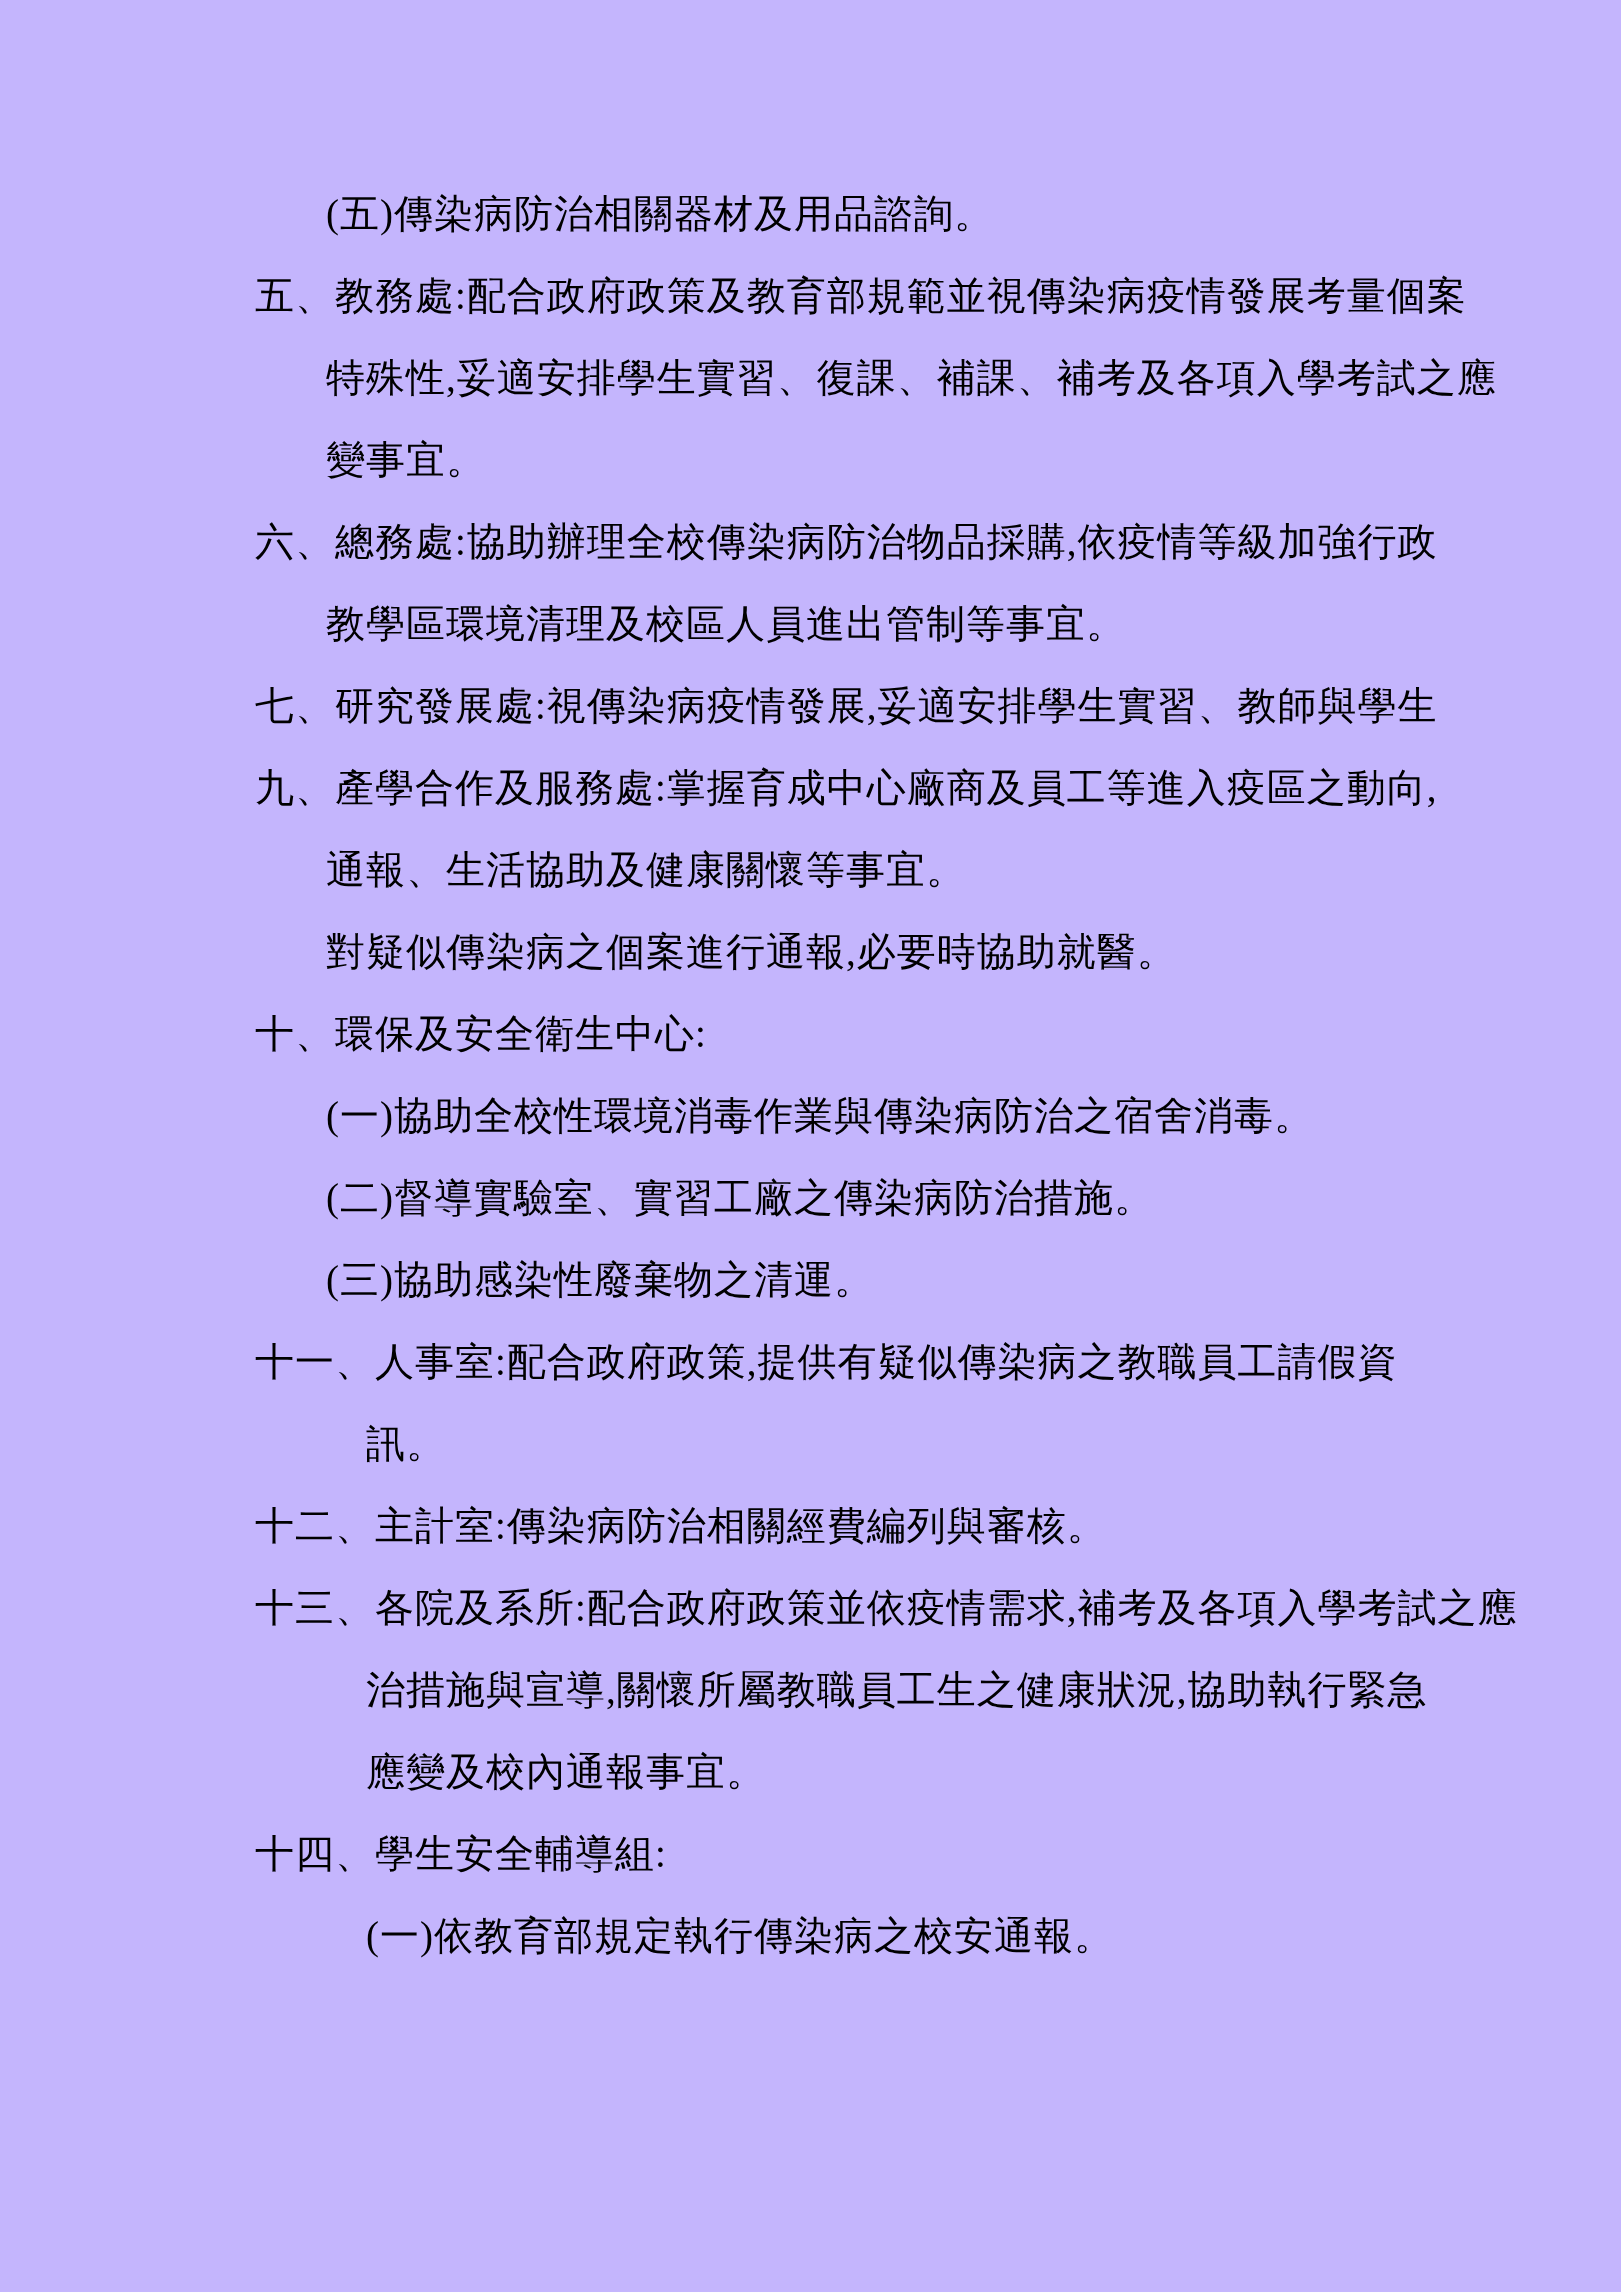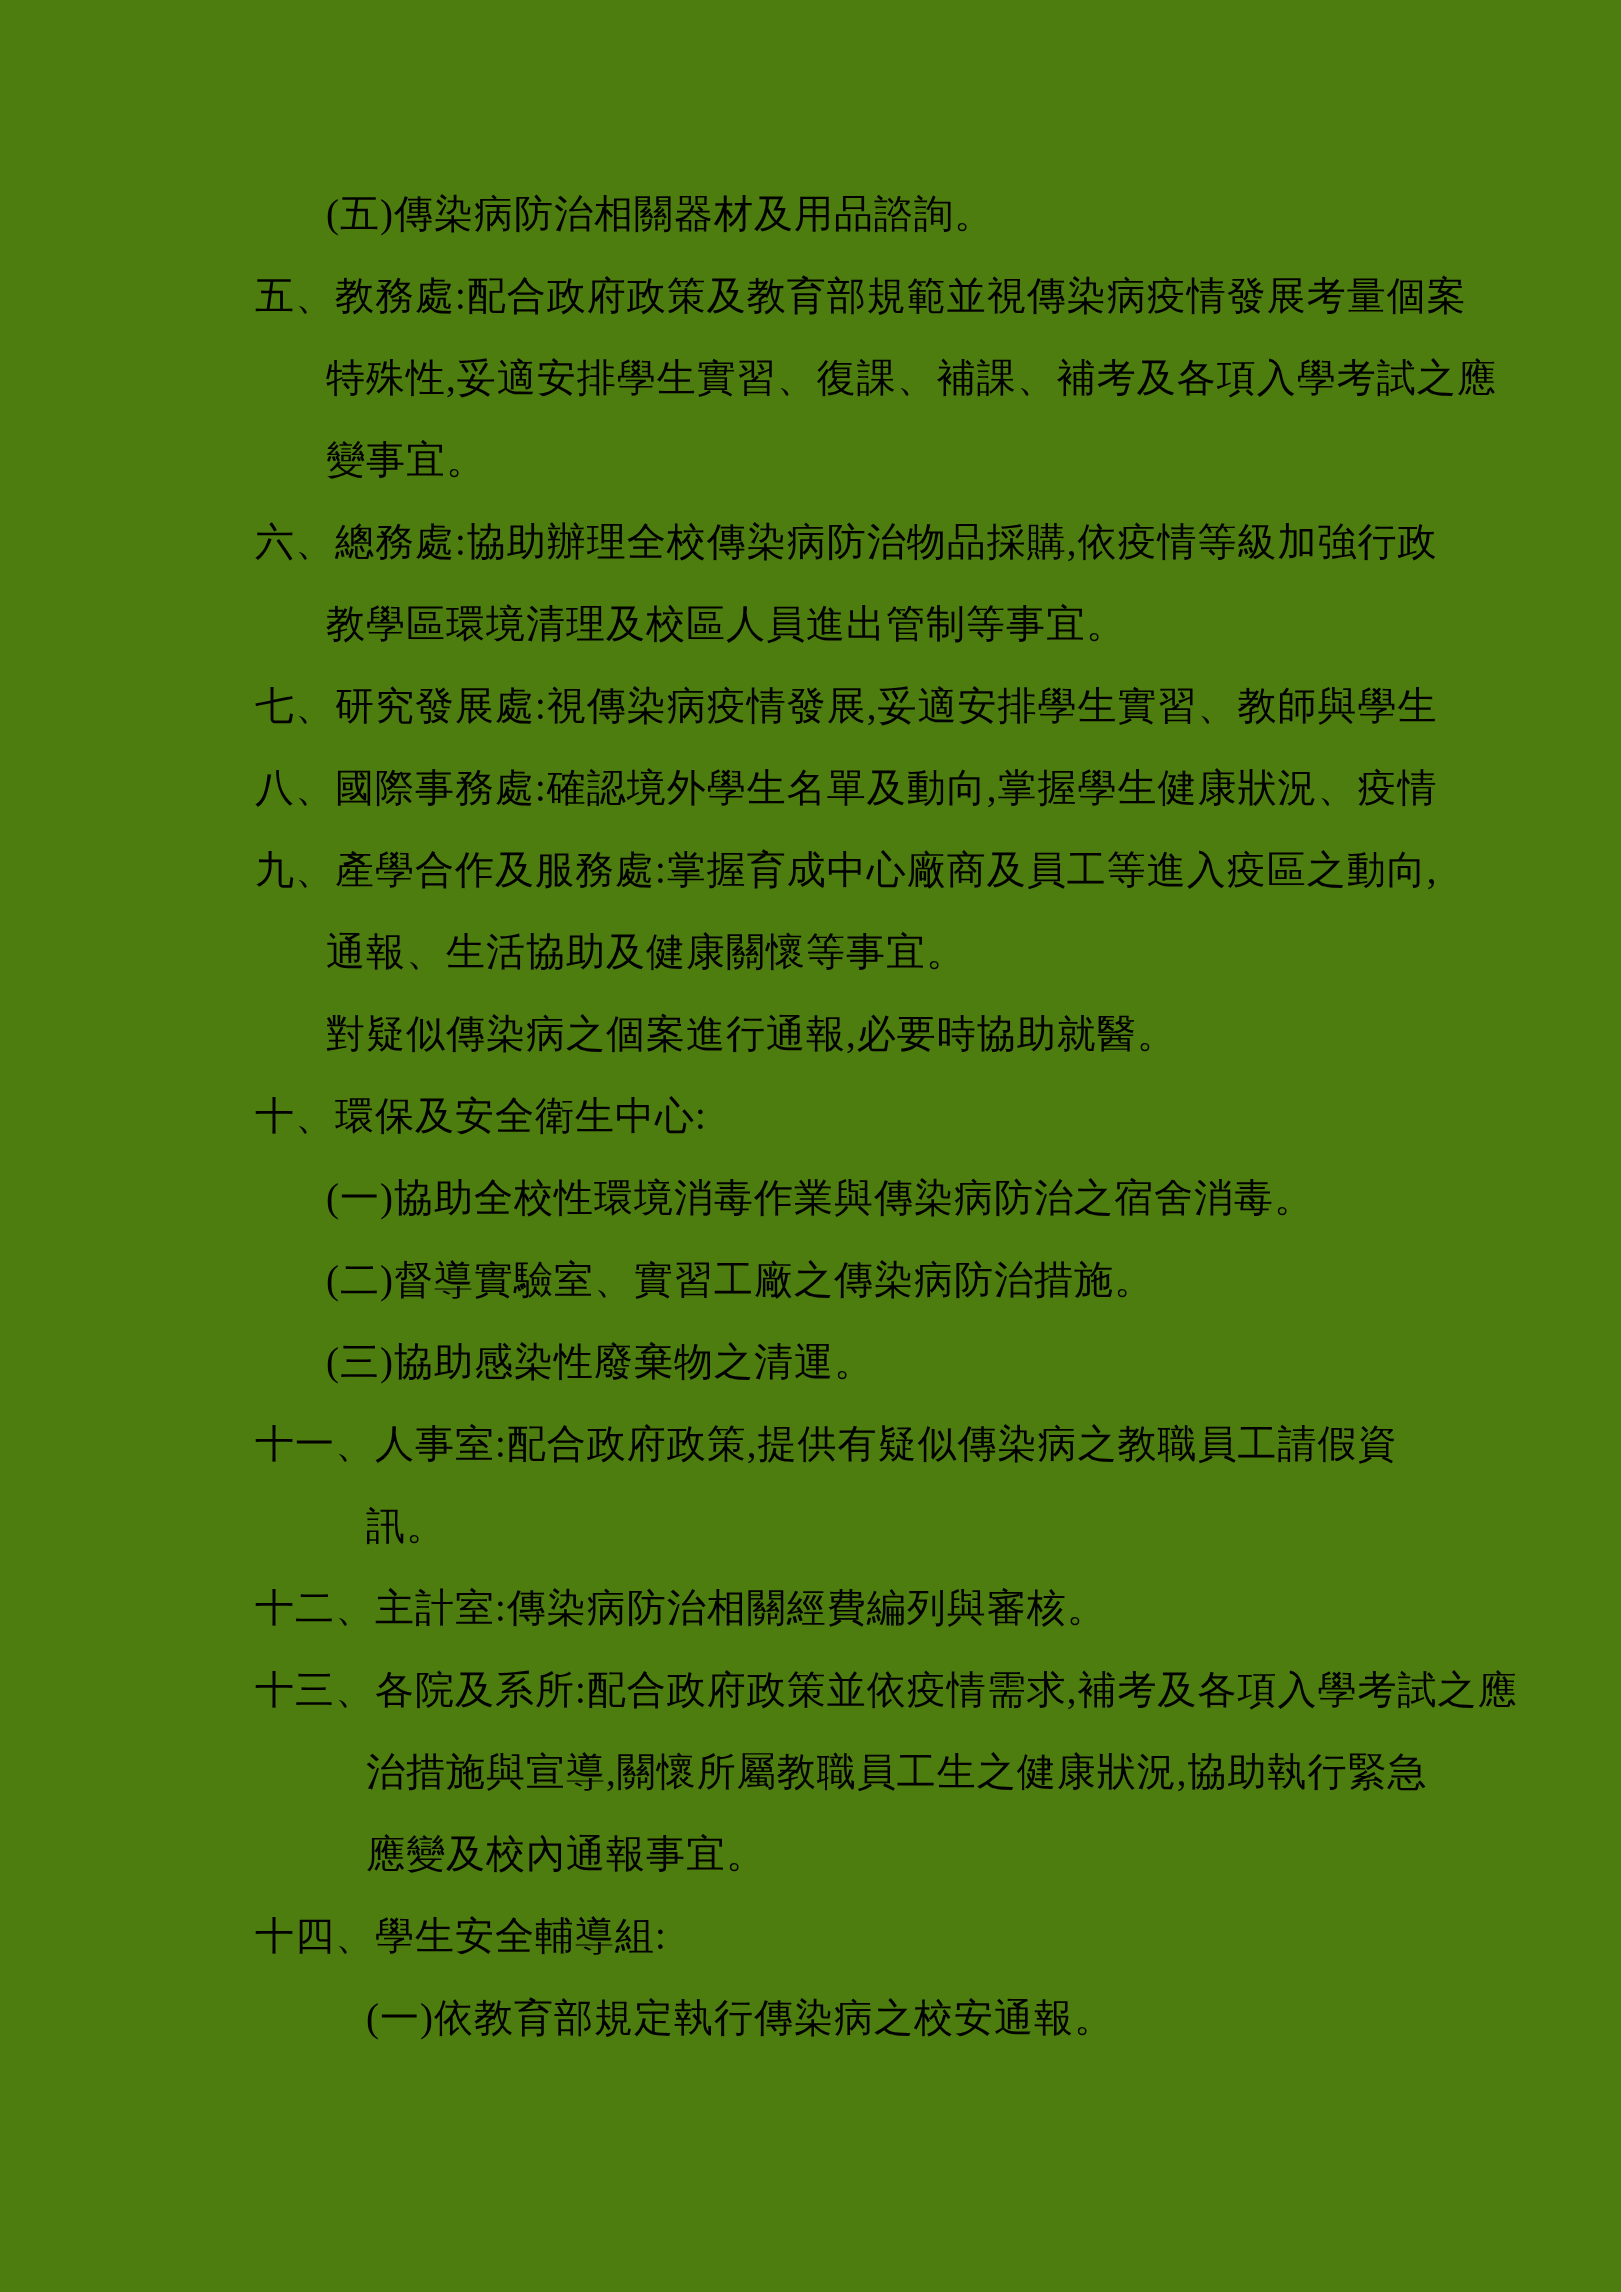--- a/index.html
+++ b/index.html
@@ -4,21 +4,21 @@
 <style>
   html, body {
     margin: 0;
     padding: 0;
     background: #ffffff;
   }
   .page {
     position: relative;
     width: 1621px;
     height: 2293px;
-    background: #4d7c0f;
+    background: #c4b5fd;
     color: #000000;
     font-family: "Liberation Serif", "DejaVu Serif", serif;
     overflow: hidden;
   }
   .content {
     position: absolute;
     top: 173px;
     left: 0;
     right: 0;
   }
@@ -40,21 +40,20 @@
 
 <div class="page">
   <div class="content">
       <div class="line indent-hang1">(五)傳染病防治相關器材及用品諮詢。</div>
       <div class="line indent-item">五、教務處:配合政府政策及教育部規範並視傳染病疫情發展考量個案</div>
       <div class="line indent-hang1">特殊性,妥適安排學生實習、復課、補課、補考及各項入學考試之應</div>
       <div class="line indent-hang1">變事宜。</div>
       <div class="line indent-item">六、總務處:協助辦理全校傳染病防治物品採購,依疫情等級加強行政</div>
       <div class="line indent-hang1">教學區環境清理及校區人員進出管制等事宜。</div>
       <div class="line indent-item">七、研究發展處:視傳染病疫情發展,妥適安排學生實習、教師與學生</div>
-      <div class="line indent-item">八、國際事務處:確認境外學生名單及動向,掌握學生健康狀況、疫情</div>
       <div class="line indent-item">九、產學合作及服務處:掌握育成中心廠商及員工等進入疫區之動向,</div>
       <div class="line indent-hang1">通報、生活協助及健康關懷等事宜。</div>
       <div class="line indent-hang1">對疑似傳染病之個案進行通報,必要時協助就醫。</div>
       <div class="line indent-item">十、環保及安全衛生中心:</div>
       <div class="line indent-hang1">(一)協助全校性環境消毒作業與傳染病防治之宿舍消毒。</div>
       <div class="line indent-hang1">(二)督導實驗室、實習工廠之傳染病防治措施。</div>
       <div class="line indent-hang1">(三)協助感染性廢棄物之清運。</div>
       <div class="line indent-item">十一、人事室:配合政府政策,提供有疑似傳染病之教職員工請假資</div>
       <div class="line indent-hang2">訊。</div>
       <div class="line indent-item">十二、主計室:傳染病防治相關經費編列與審核。</div>

